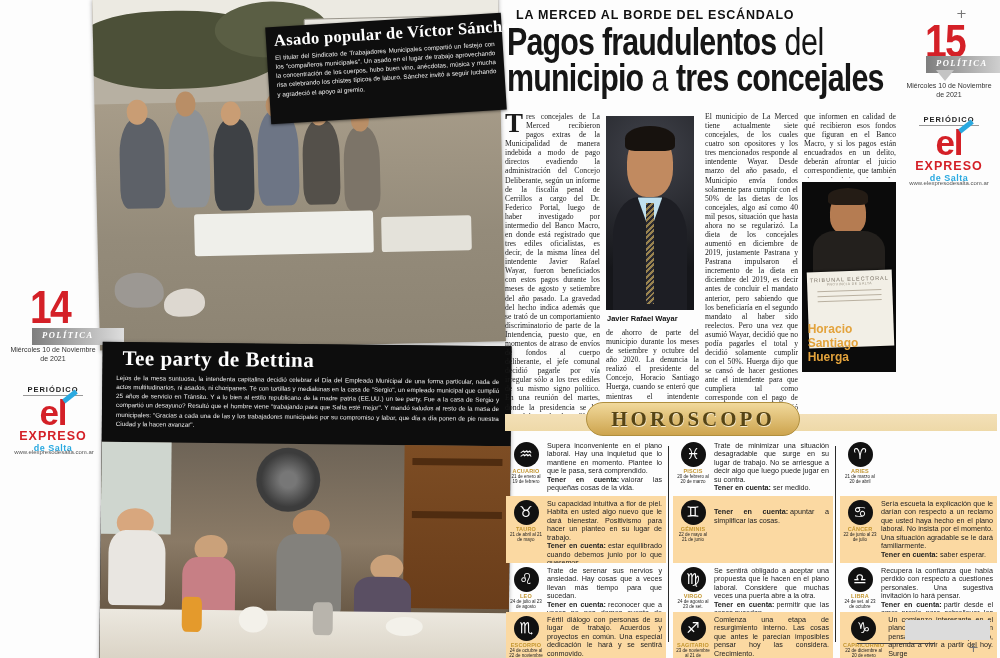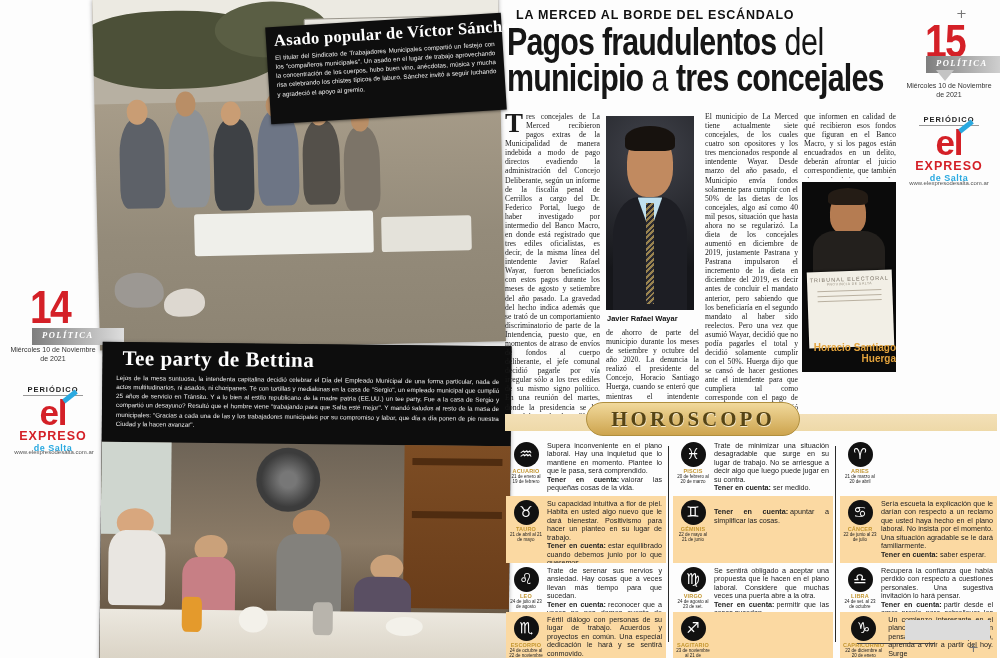--- a/index.html
+++ b/index.html
@@ -65,21 +65,21 @@
              padding:1px 3px 0 0; font-family:"Liberation Serif",serif; }
   .caption { font-size:7.5px; font-weight:bold; color:#111; }
 
   .portrait { overflow:hidden; background:radial-gradient(circle at 50% 18%, #41434b, #15161a 75%); }
   .hgphoto { overflow:hidden; background:#0b0b0b; }
   .cert { position:absolute; left:6%; top:47%; width:90%; height:40%; background:#f2efe6;
           transform:rotate(-2deg); padding-top:5%; text-align:center; box-shadow:0 0 3px #000; }
   .cert .c1 { font-size:5.5px; letter-spacing:1px; color:#7c7468; }
   .cert .c2 { font-size:3.5px; letter-spacing:0.5px; color:#9a9284; }
   .cert .sig { height:1px; background:#b9b0a0; margin:4px 12% 0; }
-  .cap-in { position:absolute; left:6%; bottom:4%; color:#e3a33c; font-weight:bold; font-size:10px;text-align:right; }
+  .cap-in { position:absolute; left:6%; bottom:4%; color:#e3a33c; font-weight:bold; font-size:12px; }
 
   
   .hstrip { background:linear-gradient(to bottom,#f3e0b8,#eed9a8); }
   .hpill  { background:linear-gradient(to bottom,#f1d99c,#cda44e); border-radius:17px;
             text-align:center; line-height:32px; font-family:"Liberation Serif",serif;
             font-weight:bold; font-size:21px; letter-spacing:3px; color:#564414;
             text-shadow:0.5px 0.5px 0 #f7ecd2; border:1px solid #b08f3e; }
   .zcol { position:absolute; top:438px; width:160px; display:flex; flex-direction:column; }
   .zcell { display:flex; gap:4px; padding:4px 4px 3px 3px; overflow:hidden; }
   .zcell.peach { background:#fbd9a2; }
@@ -295,20 +295,21 @@
           <div class="zdates">24 de agosto al 23 de set.</div>
           </div>
         <div class="ztext"><span>Se sentirá obligado a aceptar una propuesta que le hacen en el plano laboral. Considere que muchas veces una puerta abre a la otra.</span><br><b>Tener en cuenta:</b><span>permitir que las cosas sucedan.</span></div>
       </div>
       <div class="zcell peach">
         <div class="zicon">
             <div class="zcircle">♐</div>
           <div class="zname">SAGITARIO</div>
           <div class="zdates">23 de noviembre al 21 de diciembre</div>
           </div>
+        <div class="ztext"><span>Comienza una etapa de resurgimiento interno. Las cosas que antes le parecían imposibles pensar hoy las considera. Crecimiento.</span><br><b>Tener en cuenta:</b><span>todo es cuestión de rever.</span></div>
       </div>
     </div>
 
     <div class="zcol" style="left:840px;width:157px;">
       <div class="zcell">
         <div class="zicon">
             <div class="zcircle">♈</div>
           <div class="zname">ARIES</div>
           <div class="zdates">21 de marzo al 20 de abril</div>
           </div>

